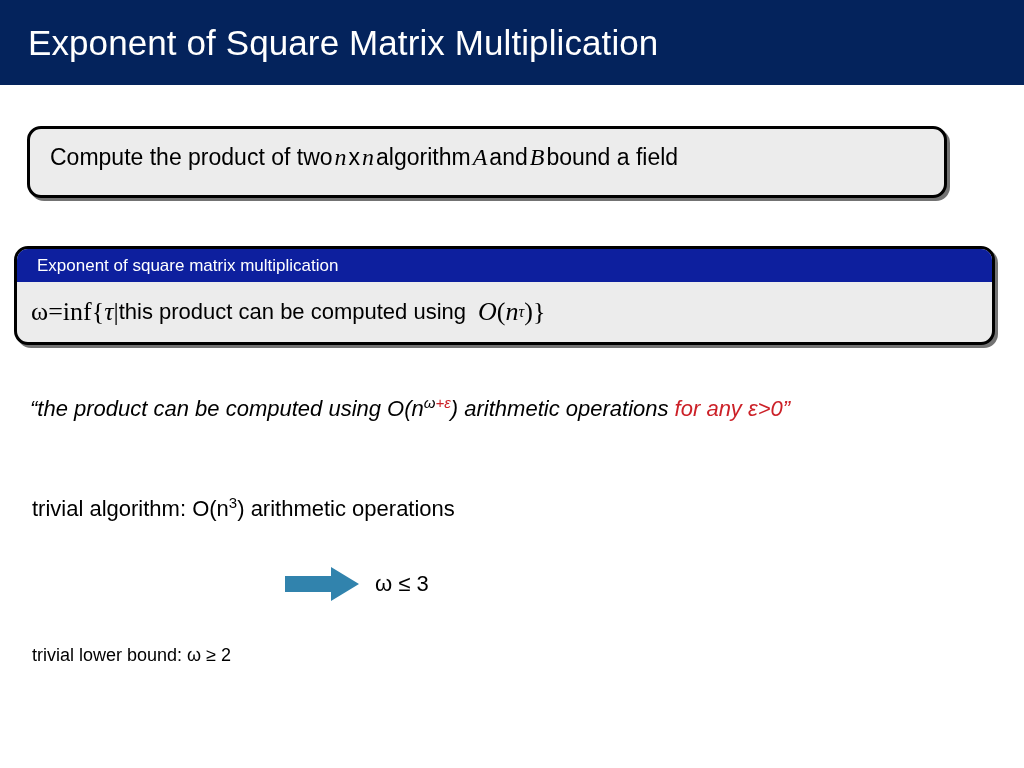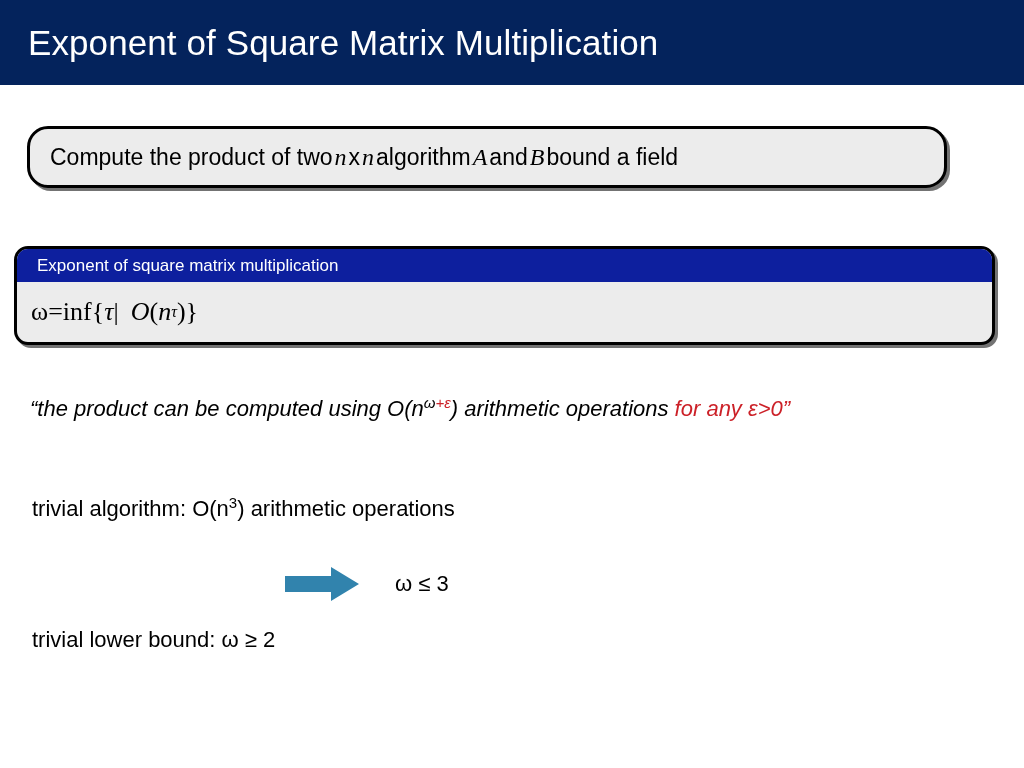--- a/index.html
+++ b/index.html
@@ -35,25 +35,25 @@
     white-space: nowrap;
     letter-spacing: 0.1px;
   }
 
   
   #problem-box {
     position: absolute;
     left: 27px;
     top: 126px;
     width: 920px;
-    height: 62px;
+    height: 72px;
     box-sizing: border-box;
     background: #ececec;
     border: 3px solid #000000;
-    border-radius: 21px;
+    border-radius: 14px;
     box-shadow: 3px 3px 0 rgba(0,0,0,0.55);
   }
   #problem-text {
     position: absolute;
     left: 20px;
     top: 0;
     height: 56px;
     display: flex;
     align-items: center;
     font-size: 23px;
@@ -157,31 +157,31 @@
     height: 38px;
     display: flex;
     align-items: center;
   }
   #arrow-icon {
     width: 74px;
     height: 34px;
     display: block;
   }
   #conclusion-text {
-    margin-left: 36px;
+    margin-left: 16px;
     font-size: 22px;
     white-space: nowrap;
   }
 
   
   #lower-bound {
     position: absolute;
     left: 32px;
-    top: 627px;
-    font-size: 22px;
+    top: 645px;
+    font-size: 18px;
     white-space: nowrap;
   }
 </style>
 </head>
 <body>
 
 <div id="title-bar">
   <div id="title-text">Exponent of Square Matrix Multiplication</div>
 </div>
 
@@ -201,20 +201,21 @@
 
 <div id="definition-box">
   <div id="definition-header">Exponent of square matrix multiplication</div>
   <div id="definition-body">
     <span class="mathser">ω</span>
       <span class="mathser"> = </span>
       <span class="mathser">inf</span>
       <span class="mathser"> { </span>
       <span class="mathser-it">τ</span>
       <span class="mathser"> | </span>
+      <span>this product can be computed using</span>
       <span style="display:inline-block;width:12px"></span>
       <span class="mathser-it">O</span>
       <span class="mathser">(</span>
       <span class="mathser-it">n</span>
       <span class="sup-ser">τ</span>
       <span class="mathser">)</span>
       <span class="mathser">}</span>
   </div>
 </div>
 

